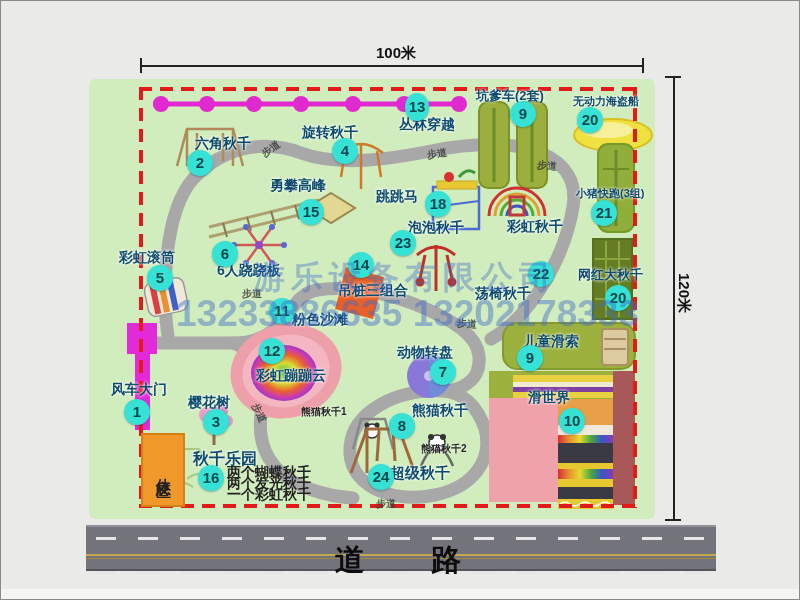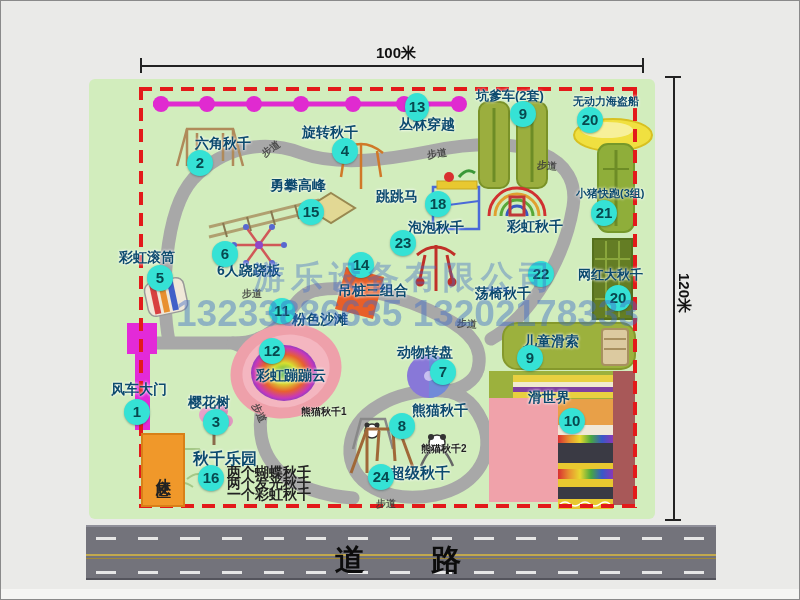--- a/index.html
+++ b/index.html
@@ -35,21 +35,21 @@
         text-shadow:0 0 2px rgba(255,255,255,.8);}
   
   #rest{position:absolute;left:140px;top:432px;width:40px;height:70px;background:#f0982a;border:2px solid #d88018;
         z-index:25;display:flex;align-items:center;justify-content:center;}
   #rest span{writing-mode:vertical-rl;font-size:15px;font-weight:bold;color:#222;letter-spacing:3px;}
   
   .wm{position:absolute;z-index:40;font-weight:bold;pointer-events:none;white-space:nowrap;}
   #wm1{left:252px;top:255px;font-size:32px;letter-spacing:6px;color:rgba(62,108,200,.40);}
   #wm2{left:160px;top:292px;font-size:37px;color:rgba(62,108,200,.45);margin-left:15px;}
   
-  #road{position:absolute;left:85px;top:524px;width:630px;height:55px;background:#73737b;z-index:5;
+  #road{position:absolute;left:85px;top:524px;width:630px;height:46px;background:#73737b;z-index:5;
         border-top:2px solid #90909a;border-bottom:2px solid #54545c;box-sizing:border-box;}
   .road-dash{position:absolute;left:10px;width:610px;height:3px;
         background:repeating-linear-gradient(90deg,#e6e6e6 0 20px,transparent 20px 42px);}
   .road-yellow{position:absolute;left:0;width:630px;height:2px;background:#c2a94e;}
   #road-label{position:absolute;left:0;top:13px;width:630px;text-align:center;font-size:30px;font-weight:bold;
         color:#0c0c0c;word-spacing:46px;letter-spacing:6px;}
   #below-road{position:absolute;left:0;top:588px;width:800px;height:12px;background:#f5f5f3;z-index:4;}
 </style>
 </head>
 <body>

